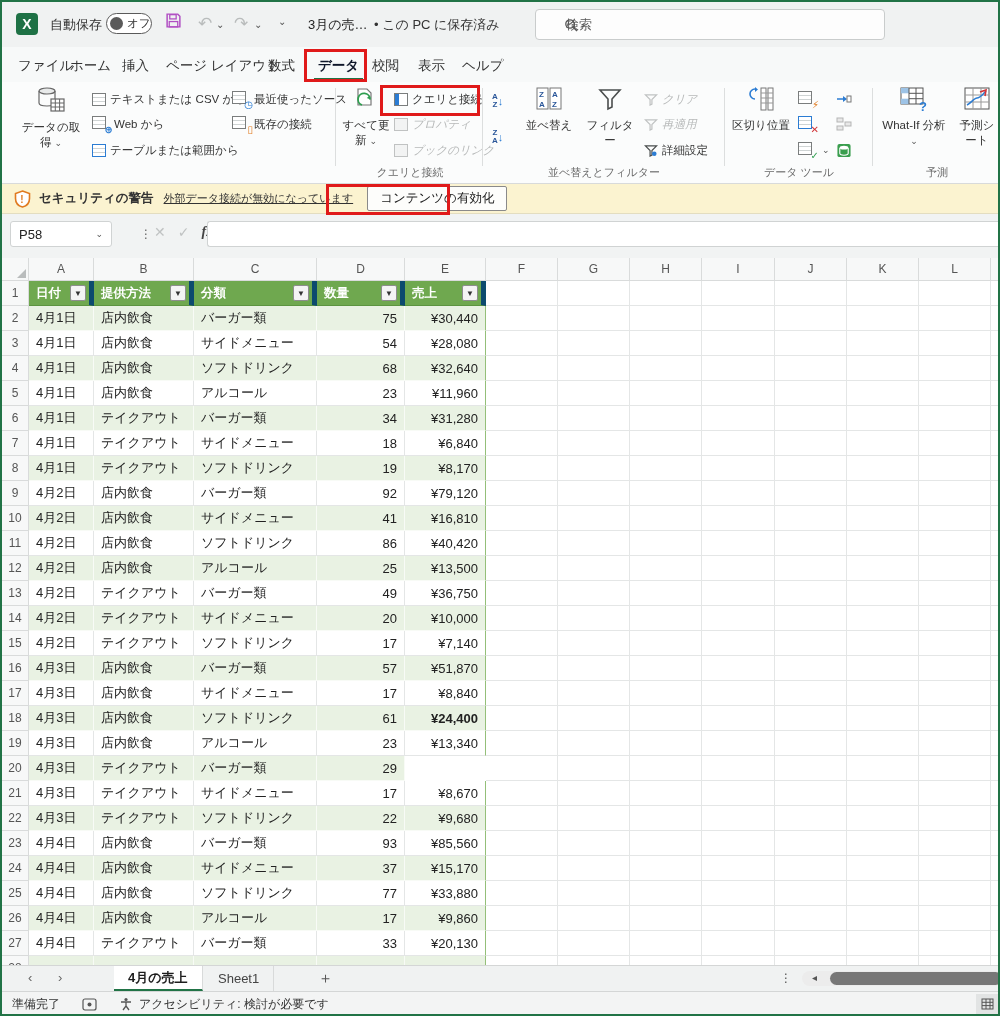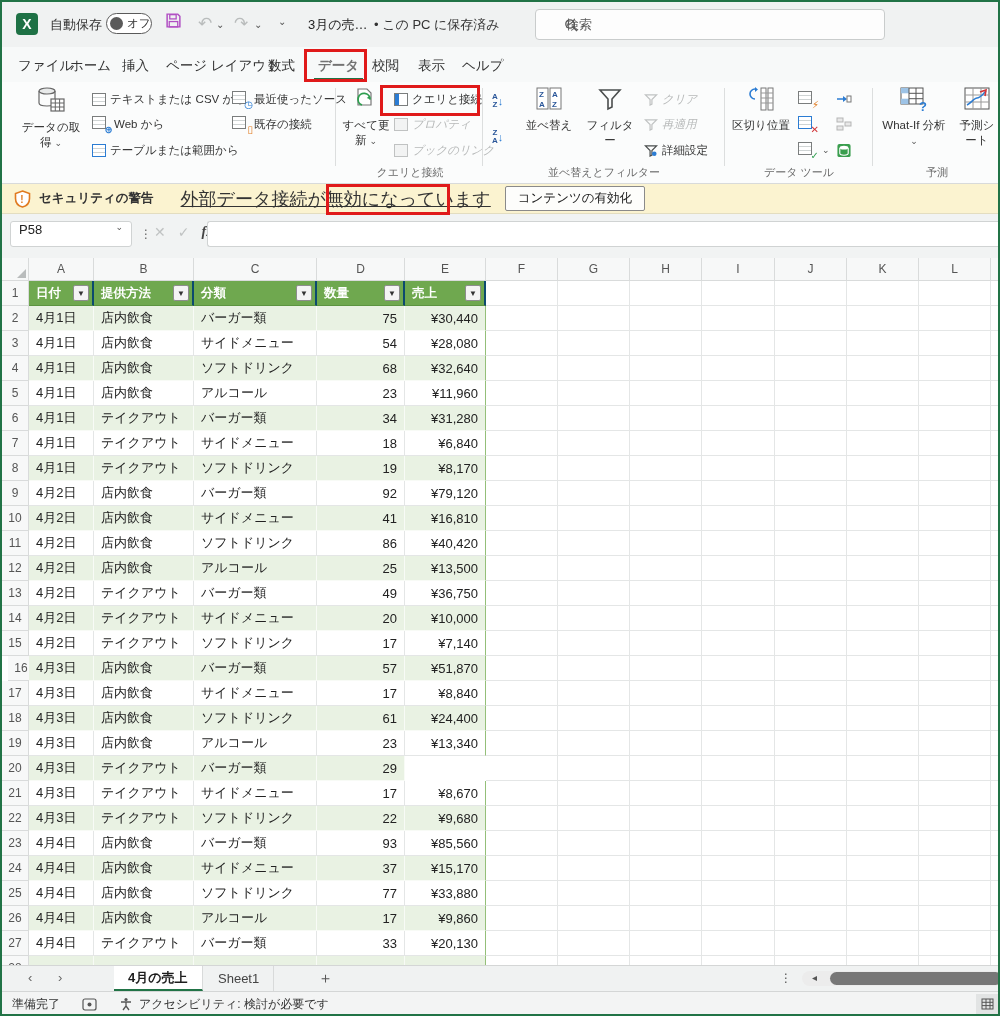--- a/index.html
+++ b/index.html
@@ -20,21 +20,21 @@
   .fname { position:absolute; left:306px; top:14px; font-size:13px; color:#222; }
   .savedstate { position:absolute; left:372px; top:14px; font-size:13px; color:#333; }
   .searchbox { position:absolute; left:533px; top:7px; width:350px; height:31px; background:#fdfdfd; border:1px solid #c9cccc; border-radius:4px; display:flex; align-items:center; padding-left:30px; }
   .searchbox input { border:none; outline:none; background:transparent; font-size:13px; width:280px; color:#333; font-family:inherit; }
   .searchbox input::placeholder { color:#555; }
   .mag { position:absolute; left:28px; top:8px; }
 
   
   .tabrow { position:absolute; left:0; top:45px; width:100%; height:35px; background:#f7f9f9; }
   .rtab { position:absolute; top:7px; font-size:13.5px; color:#333; padding:3px 4px; cursor:default; }
-  .rtab.active { color:#737373; font-weight:bold; border-bottom:2.5px solid #217346; }
+  .rtab.active { color:#0f172a; font-weight:bold; border-bottom:2.5px solid #217346; }
 
   
   .ribbon { position:absolute; left:0; top:80px; width:100%; height:102px; background:#fbfcfc; border-bottom:1px solid #d8dada; }
   .rgroup { position:absolute; top:0; height:100%; }
   .gdivider { position:absolute; top:6px; height:78px; width:1px; background:#dcdede; }
   .glabel { position:absolute; bottom:3px; width:100%; text-align:center; font-size:11px; color:#6a6a6a; }
   .bigbtn { position:absolute; top:4px; text-align:center; font-size:11.5px; color:#333; line-height:1.25; }
   .bigbtn .bicon { display:block; margin:0 auto 3px auto; }
   .ritem { position:absolute; height:22px; display:flex; align-items:center; font-size:11.5px; color:#333; white-space:nowrap; }
   .ritem .ric { margin-right:4px; display:inline-flex; }
@@ -42,42 +42,42 @@
   .chev { font-size:9px; color:#555; }
   .mt { display:inline-block; width:14px; height:13px; border:1px solid #7a7d7d; background:
         repeating-linear-gradient(to bottom,#fff 0 3px,#cfd4d4 3px 4px); }
   .mticon { position:relative; width:18px; height:16px; display:inline-block; }
   .mticon .ov { position:absolute; right:-3px; bottom:-3px; font-size:10px; font-weight:bold; }
   .sorticon { display:inline-block; font-size:8px; font-weight:bold; color:#2b579a; line-height:1; text-align:center; }
 
   
   .warnbar { position:absolute; left:0; top:182px; width:100%; height:30px; background:#fbf3d0; border-bottom:1px solid #e3ddc0; display:flex; align-items:center; }
   .warn-title { font-size:12.5px; font-weight:bold; color:#333; margin-left:8px; }
-  .warn-link { font-size:18px; color:#333; text-decoration:underline; margin-left:27px; }
+  .warn-link { font-size:11px; color:#333; text-decoration:underline; margin-left:10px; }
   .warn-btn { margin-left:14px; font-size:12.5px; color:#222; background:#fdfdfb; border:1px solid #8a8a8a; border-radius:2px; padding:3px 12px; }
 
   
   .formulabar { position:absolute; left:0; top:212px; width:100%; height:44px; background:#f1f3f3; display:flex; align-items:center; }
-  .namebox { position:absolute; left:8px; top:7px; width:122px; height:26px; background:#fff; border:1px solid #d0d3d3; border-radius:3px; font-size:13px; color:#222; display:flex; padding:0 8px; justify-content:space-between; }
+  .namebox { position:absolute; left:8px; top:7px; width:102px; height:26px; background:#fff; border:1px solid #d0d3d3; border-radius:3px; font-size:13px; color:#222; display:flex; align-items:center; padding:0 8px; justify-content:space-between; }
   .fdots { position:absolute; left:138px; top:13px; color:#666; font-size:12px; }
   .fxicons { position:absolute; left:152px; top:10px; display:flex; gap:12px; font-size:14px; color:#c0c3c3; }
   .fx { font-style:italic; font-family:"Liberation Serif","DejaVu Serif",serif; color:#444; font-weight:bold; }
   .finput { position:absolute; left:205px; top:7px; width:793px; height:26px; background:#fff; border:1px solid #d0d3d3; border-radius:3px 0 0 3px; border-right:none; }
   .finput input { width:100%; height:100%; border:none; outline:none; background:transparent; font-family:inherit; }
 
   
   .grid { position:absolute; left:0; top:256px; width:1000px; height:707px; background:#fff; overflow:hidden; }
   .colhdr,.rowhdr,.grid-corner { position:absolute; background:#f7f8f8; border-right:1px solid #d9dbdb; border-bottom:1px solid #d9dbdb; color:#555; font-size:12px; display:flex; align-items:center; justify-content:center; }
   .grid-corner { left:0; top:0; width:27px; height:23px; }
   .grid-corner::after { content:""; position:absolute; right:2px; bottom:2px; border-left:9px solid transparent; border-bottom:9px solid #b9bcbc; }
   .cell { position:absolute; background:#fff; border-right:1px solid #e4e6e6; border-bottom:1px solid #e4e6e6; font-size:13px; color:#222; display:flex; align-items:center; padding:0 7px; white-space:nowrap; overflow:hidden; }
   .cell.band { background:#e9f2e3; border-right-color:#f8fbf6; border-bottom-color:#f8fbf6; }
   .cell.num { justify-content:flex-end; }
   .cell.tr { border-right:1px solid #94bf79; }
-  .cell.thead { background:#6fa84f; color:#fff; font-weight:bold; font-size:12.5px; justify-content:space-between; padding:0 3px 0 7px; border-right:2px solid #0c4a6e; border-bottom:1px solid #5c9440; }
+  .cell.thead { background:#6fa84f; color:#fff; font-weight:bold; font-size:12.5px; justify-content:space-between; padding:0 3px 0 7px; border-right:5px solid #0c4a6e; border-bottom:1px solid #5c9440; }
   .fbtn { width:16px; height:16px; background:#f4f4f4; border:1px solid #8d8d8d; border-radius:2px; color:#333; font-size:8px; display:flex; align-items:center; justify-content:center; flex:none; }
 
   
   .tabbar { position:absolute; left:0; top:963px; width:100%; height:26px; background:#f0f2f2; border-top:1px solid #d4d6d6; }
   .navarrow { position:absolute; top:4px; font-size:13px; color:#666; }
   .sheettab { position:absolute; top:0; height:100%; display:flex; align-items:center; padding:0 14px; font-size:13px; color:#444; border-right:1px solid #d8dada; }
   .sheettab.active { background:#fff; color:#1d1d1d; font-weight:bold; border-bottom:2.5px solid #217346; border-right:1px solid #d8dada; }
   .addsheet { position:absolute; left:316px; top:3px; font-size:15px; color:#555; }
   .tdots { position:absolute; left:778px; top:5px; color:#555; font-size:12px; }
   .hscroll { position:absolute; left:800px; top:5px; width:200px; height:15px; background:#ececec; border-radius:8px; display:flex; align-items:center; }
@@ -619,21 +619,21 @@
       <div class="cell num" style="left:315px;top:373px;width:88px;height:25px;">17</div>
       <div class="cell num tr" style="left:403px;top:373px;width:81px;height:25px;">¥7,140</div>
       <div class="cell" style="left:484px;top:373px;width:72px;height:25px;"></div>
       <div class="cell" style="left:556px;top:373px;width:72px;height:25px;"></div>
       <div class="cell" style="left:628px;top:373px;width:72px;height:25px;"></div>
       <div class="cell" style="left:700px;top:373px;width:73px;height:25px;"></div>
       <div class="cell" style="left:773px;top:373px;width:72px;height:25px;"></div>
       <div class="cell" style="left:845px;top:373px;width:72px;height:25px;"></div>
       <div class="cell" style="left:917px;top:373px;width:72px;height:25px;"></div>
       <div class="cell" style="left:989px;top:373px;width:72px;height:25px;"></div>
-      <div class="rowhdr" style="left:0;top:398px;width:27px;height:25px;margin-left:6px;">16</div>
+      <div class="rowhdr" style="left:0;top:398px;width:27px;height:25px;">16</div>
       <div class="cell band" style="left:27px;top:398px;width:65px;height:25px;">4月3日</div>
       <div class="cell band" style="left:92px;top:398px;width:100px;height:25px;">店内飲食</div>
       <div class="cell band" style="left:192px;top:398px;width:123px;height:25px;">バーガー類</div>
       <div class="cell band num" style="left:315px;top:398px;width:88px;height:25px;">57</div>
       <div class="cell band num tr" style="left:403px;top:398px;width:81px;height:25px;">¥51,870</div>
       <div class="cell" style="left:484px;top:398px;width:72px;height:25px;"></div>
       <div class="cell" style="left:556px;top:398px;width:72px;height:25px;"></div>
       <div class="cell" style="left:628px;top:398px;width:72px;height:25px;"></div>
       <div class="cell" style="left:700px;top:398px;width:73px;height:25px;"></div>
       <div class="cell" style="left:773px;top:398px;width:72px;height:25px;"></div>
@@ -652,21 +652,21 @@
       <div class="cell" style="left:700px;top:423px;width:73px;height:25px;"></div>
       <div class="cell" style="left:773px;top:423px;width:72px;height:25px;"></div>
       <div class="cell" style="left:845px;top:423px;width:72px;height:25px;"></div>
       <div class="cell" style="left:917px;top:423px;width:72px;height:25px;"></div>
       <div class="cell" style="left:989px;top:423px;width:72px;height:25px;"></div>
       <div class="rowhdr" style="left:0;top:448px;width:27px;height:25px;">18</div>
       <div class="cell band" style="left:27px;top:448px;width:65px;height:25px;">4月3日</div>
       <div class="cell band" style="left:92px;top:448px;width:100px;height:25px;">店内飲食</div>
       <div class="cell band" style="left:192px;top:448px;width:123px;height:25px;">ソフトドリンク</div>
       <div class="cell band num" style="left:315px;top:448px;width:88px;height:25px;">61</div>
-      <div class="cell band num tr" style="left:403px;top:448px;width:81px;height:25px;">¥24,400</div>
+      <div class="cell band num tr" style="left:403px;top:448px;width:81px;height:25px;font-weight:bold;">¥24,400</div>
       <div class="cell" style="left:484px;top:448px;width:72px;height:25px;"></div>
       <div class="cell" style="left:556px;top:448px;width:72px;height:25px;"></div>
       <div class="cell" style="left:628px;top:448px;width:72px;height:25px;"></div>
       <div class="cell" style="left:700px;top:448px;width:73px;height:25px;"></div>
       <div class="cell" style="left:773px;top:448px;width:72px;height:25px;"></div>
       <div class="cell" style="left:845px;top:448px;width:72px;height:25px;"></div>
       <div class="cell" style="left:917px;top:448px;width:72px;height:25px;"></div>
       <div class="cell" style="left:989px;top:448px;width:72px;height:25px;"></div>
       <div class="rowhdr" style="left:0;top:473px;width:27px;height:25px;">19</div>
       <div class="cell" style="left:27px;top:473px;width:65px;height:25px;">4月3日</div>

